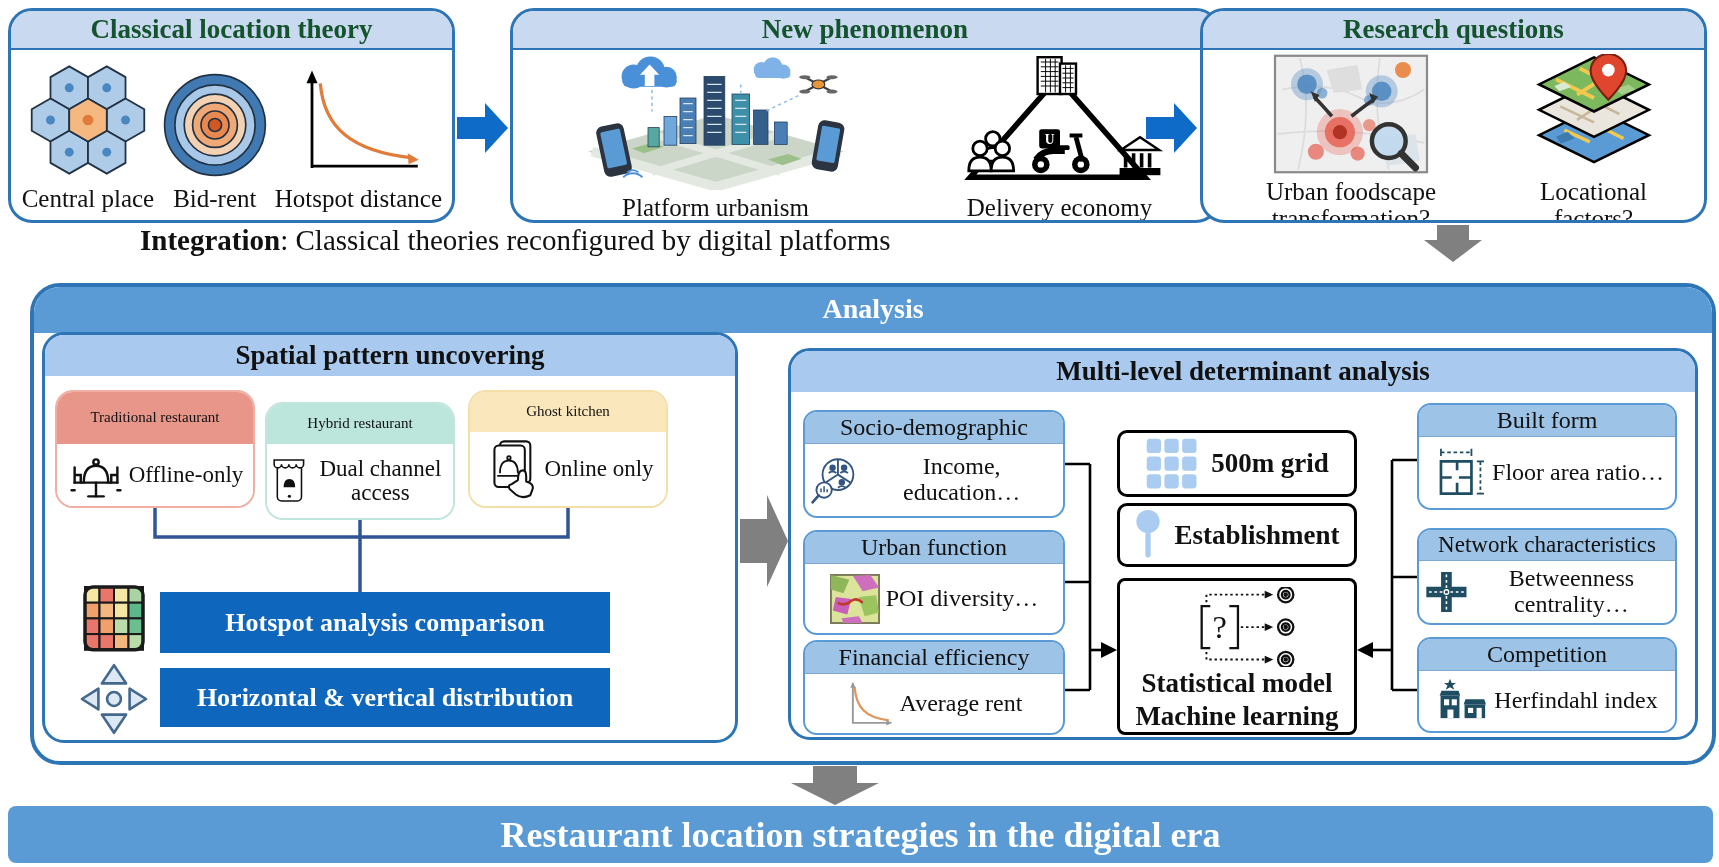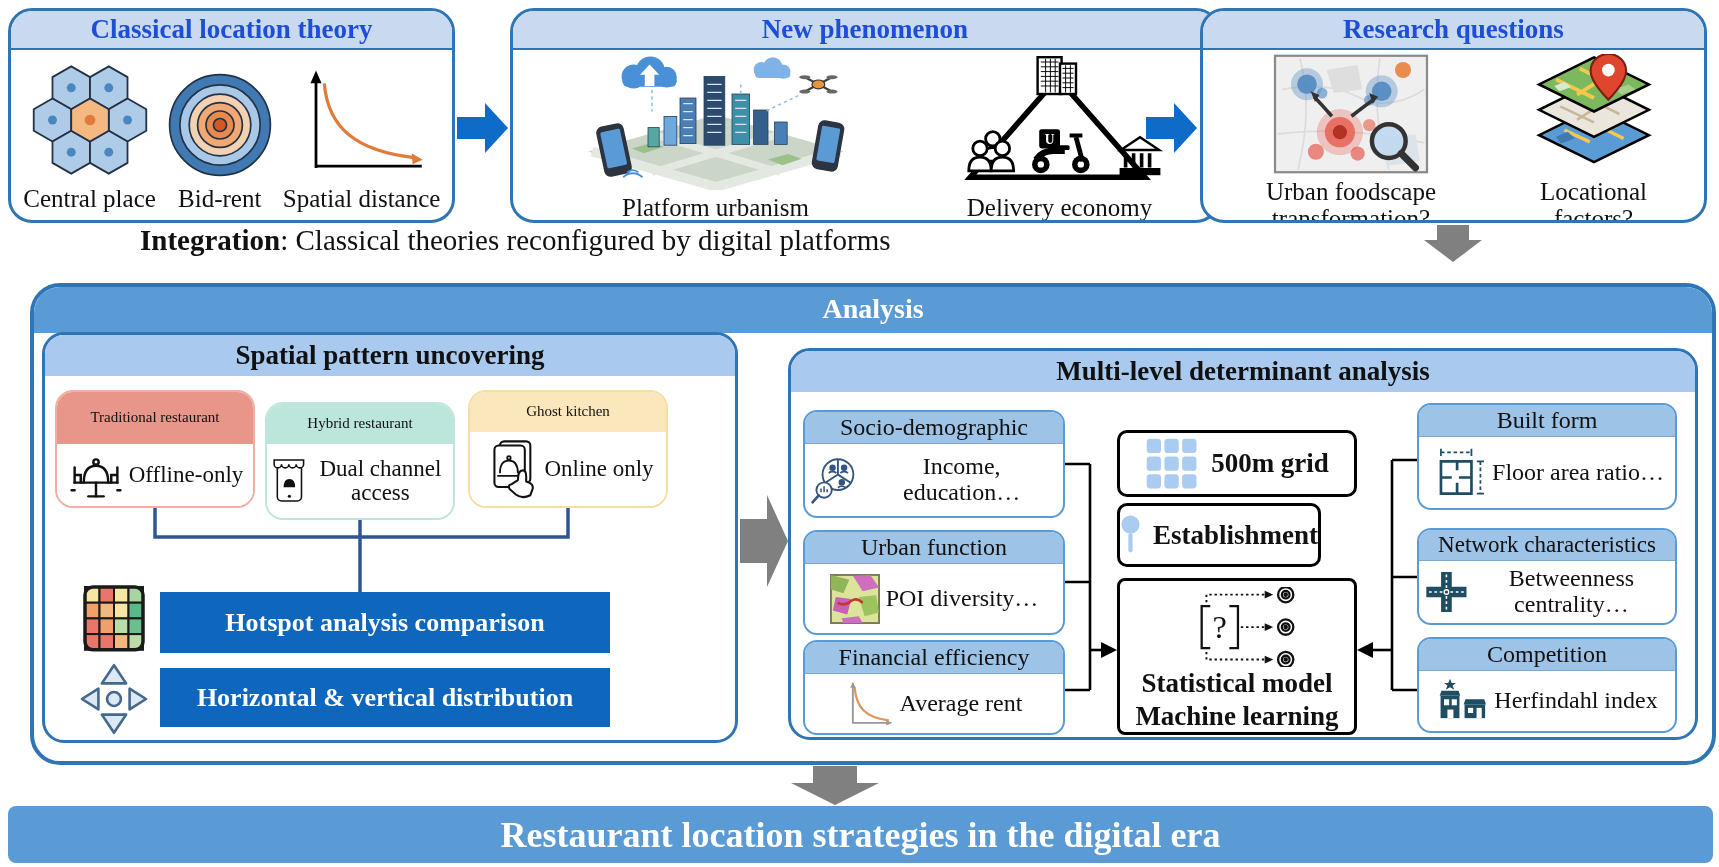--- a/index.html
+++ b/index.html
@@ -1,21 +1,21 @@
 <!DOCTYPE html>
 <html><head>
 <meta charset="utf-8">
 <style>
   html,body{margin:0;padding:0;background:#fff;}
   *{box-sizing:border-box;font-family:"Liberation Serif","DejaVu Serif",serif;}
   .fig{position:relative;width:1719px;height:867px;background:#fff;overflow:hidden;}
   .abs{position:absolute;}
   
   .tbox{position:absolute;border:3px solid #2E75B6;border-radius:24px;background:#fff;overflow:hidden;display:flex;flex-direction:column;}
-  .tbox-h{background:#C9D9F0;border-bottom:2px solid #2E75B6;font-weight:bold;font-size:27px;text-align:center;padding:3px 0;color:#1d4ed8;}
+  .tbox-h{background:#C9D9F0;border-bottom:2px solid #2E75B6;font-weight:bold;font-size:27px;text-align:center;padding:3px 0;color:#14532d;}
   .tbox-b{flex:1;display:flex;justify-content:space-around;align-items:flex-end;padding:4px 8px 8px 8px;}
   .figitem{display:flex;flex-direction:column;align-items:center;justify-content:flex-end;gap:4px;}
   .cap{font-size:25px;color:#111;text-align:center;line-height:1.08;}
   
   .bigbox{position:absolute;border:4px solid #2E75B6;border-radius:30px;background:#fff;overflow:hidden;}
   .bigbox-h{background:#5B9BD5;color:#fff;font-weight:bold;font-size:28px;text-align:center;height:46px;line-height:44px;}
   .sect{position:absolute;border:3px solid #2E75B6;border-radius:22px;background:#fff;overflow:hidden;}
   .sect-h{background:#A9C9EE;font-weight:bold;font-size:27px;text-align:center;padding:5px 0;color:#111;}
   
   .scard{position:absolute;border-radius:18px;overflow:hidden;background:#fff;display:flex;flex-direction:column;}
@@ -81,21 +81,21 @@
         <div class="cap">Bid-rent</div>
       </div>
       <div class="figitem">
         <svg width="138" height="118" viewBox="0 0 150 128">
           <path d="M25,112 H140" stroke="#000" stroke-width="3" fill="none"></path>
           <path d="M25,114 V18" stroke="#000" stroke-width="3" fill="none"></path>
           <polygon points="25,8 19,22 31,22" fill="#000"></polygon>
           <path d="M34,22 C38,70 68,96 134,103" stroke="#E07B39" stroke-width="3.5" fill="none"></path>
           <polygon points="141,105 129,98 130,110" fill="#E07B39"></polygon>
         </svg>
-        <div class="cap">Spatial distance</div>
+        <div class="cap">Hotspot distance</div>
       </div>
     </div>
   </section>
 
   <svg class="abs" style="left:457px;top:102px;" width="52" height="52" viewBox="0 0 52 52">
     <polygon points="0,15 28,15 28,1 51,26 28,51 28,37 0,37" fill="#0E6BC7"></polygon>
   </svg>
 
   <section class="tbox" style="left:510px;top:8px;width:710px;height:215px;">
     <div class="tbox-h">New phenomenon</div>
@@ -479,21 +479,21 @@
           <rect x="23" y="23" width="17" height="17" rx="4"></rect>
           <rect x="44" y="23" width="17" height="17" rx="4"></rect>
         <rect x="2" y="44" width="17" height="17" rx="4"></rect>
           <rect x="23" y="44" width="17" height="17" rx="4"></rect>
           <rect x="44" y="44" width="17" height="17" rx="4"></rect>
       </g>
     </svg>
     <span>500m grid</span>
   </div>
 
-  <div class="blackbox" style="left:1117px;top:503px;width:204px;height:64px;">
+  <div class="blackbox" style="left:1117px;top:503px;width:240px;height:64px;">
     <svg width="28" height="52" viewBox="0 0 30 58">
       <circle cx="15" cy="14" r="13" fill="#A9CCF0"></circle>
       <rect x="12" y="26" width="6" height="28" rx="3" fill="#A9CCF0"></rect>
     </svg>
     <span>Establishment</span>
   </div>
 
   <div class="modelbox" style="left:1117px;top:578px;width:240px;height:157px;">
     <svg width="132" height="84" viewBox="0 0 132 84">
       <g stroke="#111" stroke-width="2.4" fill="none">

